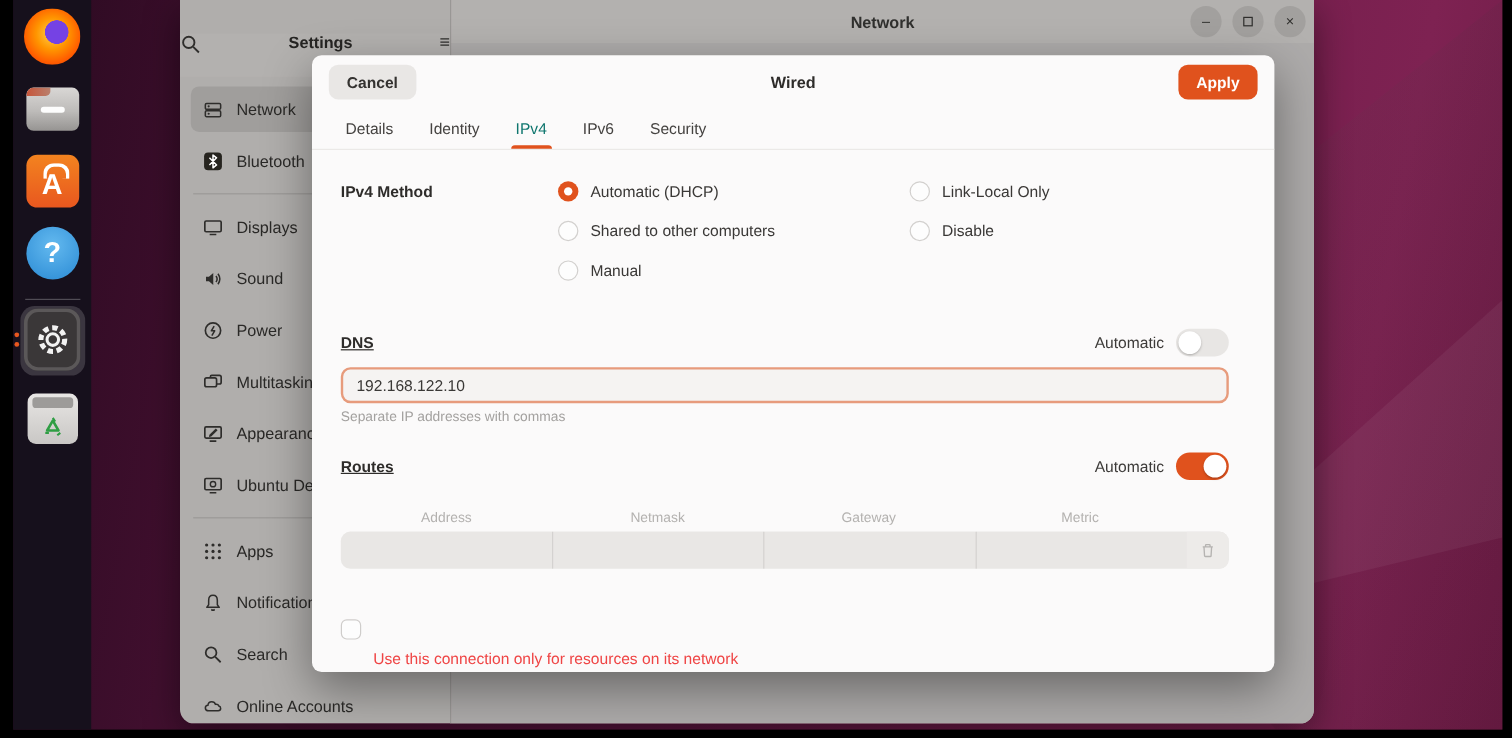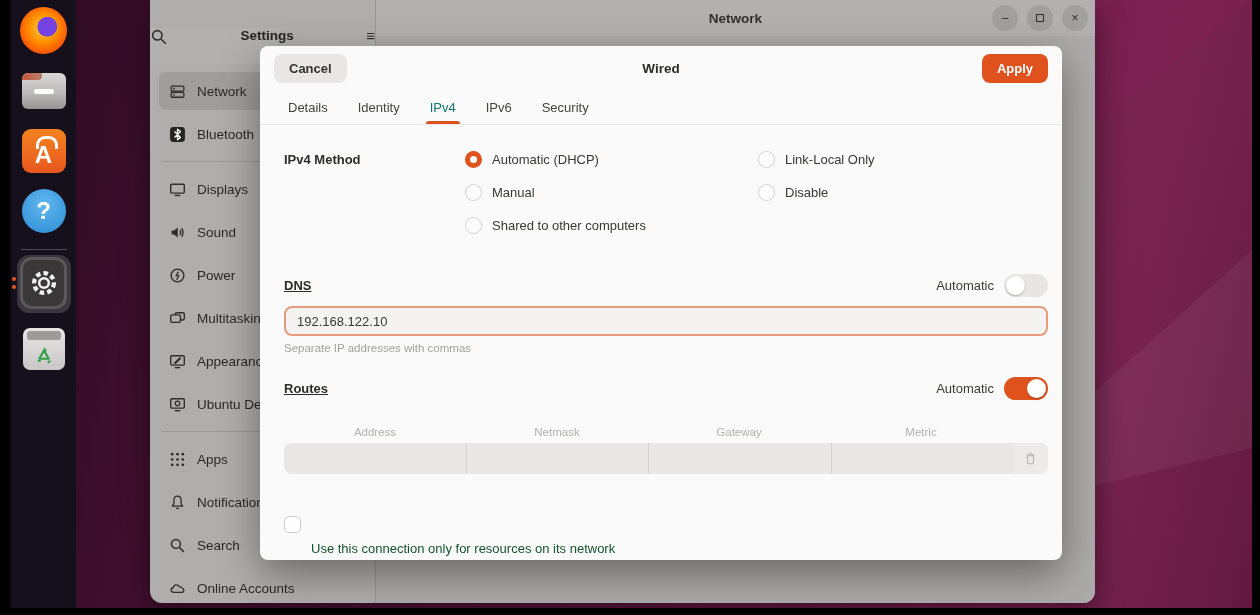--- a/index.html
+++ b/index.html
@@ -80,21 +80,21 @@
     box-shadow:0 14px 40px rgba(0,0,0,0.40);z-index:10;box-sizing:border-box;overflow:hidden;}
   .dlg-head{height:44px;display:flex;align-items:center;padding:0 14px;position:relative;}
   .dlg-title{position:absolute;left:0;right:0;text-align:center;font-weight:bold;font-size:13.5px;color:#2e2c2a;pointer-events:none;}
   .btn{border:none;border-radius:8px;font-weight:bold;font-size:13px;padding:7px 15px;cursor:pointer;font-family:inherit;}
   .btn-cancel{background:#e9e7e5;color:#343230;}
   .btn-apply{background:#e0521d;color:#fff;margin-left:auto;position:relative;z-index:2;}
   .tabs{display:flex;gap:30px;padding:0 0 0 28px;height:34px;align-items:center;border-bottom:1px solid #ebe9e7;}
   .tab{position:relative;font-size:13px;color:#454341;cursor:pointer;height:34px;display:flex;align-items:center;}
   .tab.active{color:#0f766e;}
   .tab.active::after{content:"";position:absolute;left:-4px;right:-4px;bottom:0;height:3px;border-radius:3px 3px 0 0;background:#e0521d;}
-  .dlg-body{padding:24px 14px 0 24px;font-size:13px;color:#3a3836;}
+  .dlg-body{padding:24px 38px 0 24px;font-size:13px;color:#3a3836;}
   .method-row{display:flex;}
   .method-label{width:181px;font-weight:bold;color:#2e2c2a;padding-top:3px;flex:none;}
   .radio-col1{width:293px;flex:none;}
   .radio-col2{flex:1;}
   .radio-opt{display:flex;align-items:center;gap:10px;margin-bottom:12px;height:21px;cursor:pointer;}
   .radio{width:17px;height:17px;border-radius:50%;box-sizing:border-box;border:1.5px solid #d2d0ce;background:#fdfdfd;flex:none;position:relative;}
   .radio.sel{border:none;background:#e0521d;}
   .radio.sel::after{content:"";position:absolute;left:5px;top:5px;width:7px;height:7px;border-radius:50%;background:#fff;}
   .sec-row{display:flex;align-items:center;margin-top:24px;}
   .sec-label{font-weight:bold;color:#2e2c2a;text-decoration:underline;}
@@ -109,21 +109,21 @@
      background:#f5f3f2;padding:0 11px;font-size:13px;color:#3a3836;font-family:inherit;outline:none;}
   .dns-helper{margin-top:6px;font-size:11.5px;color:#a3a19f;}
   .route-headers{display:grid;grid-template-columns:1fr 1fr 1fr 1fr 36px;margin-top:26px;}
   .route-headers span{text-align:center;font-size:11.5px;color:#b3b1af;}
   .route-row{display:flex;margin-top:5px;height:31px;border-radius:8px;overflow:hidden;background:#e9e7e5;}
   .route-cell{flex:1;border-right:1px solid #d4d2d0;cursor:text;}
   .route-del{width:35px;flex:none;display:flex;align-items:center;justify-content:center;color:#b5b3b1;cursor:pointer;background:#edebe9;}
   .route-del svg{width:15px;height:15px;}
   .chk-row{display:flex;align-items:center;gap:10px;margin-top:19px;cursor:pointer;}
   .checkbox{width:17px;height:17px;border-radius:5px;border:1.5px solid #cfcdcb;background:#fdfdfd;box-sizing:border-box;flex:none;}
-  .chk-label{color:#14532d;margin-top:48px;}
+  .chk-label{color:#ef4444;margin-top:48px;}
 </style>
 </head>
 <body>
 
 <div class="wallpaper">
   <div class="facet1"></div>
   <div class="facet2"></div>
 </div>
 
 <div class="dock">
@@ -371,25 +371,25 @@
 
     <div class="method-row">
       <div class="method-label">IPv4 Method</div>
       <div class="radio-col1">
           <div class="radio-opt">
     <span class="radio sel"></span>
     <span>Automatic (DHCP)</span>
           </div>
           <div class="radio-opt">
     <span class="radio"></span>
-    <span>Manual</span>
+    <span>Shared to other computers</span>
           </div>
           <div class="radio-opt">
     <span class="radio"></span>
-    <span>Shared to other computers</span>
+    <span>Manual</span>
           </div>
         </div>
       <div class="radio-col2">
           <div class="radio-opt">
     <span class="radio"></span>
     <span>Link-Local Only</span>
           </div>
           <div class="radio-opt">
     <span class="radio"></span>
     <span>Disable</span>

